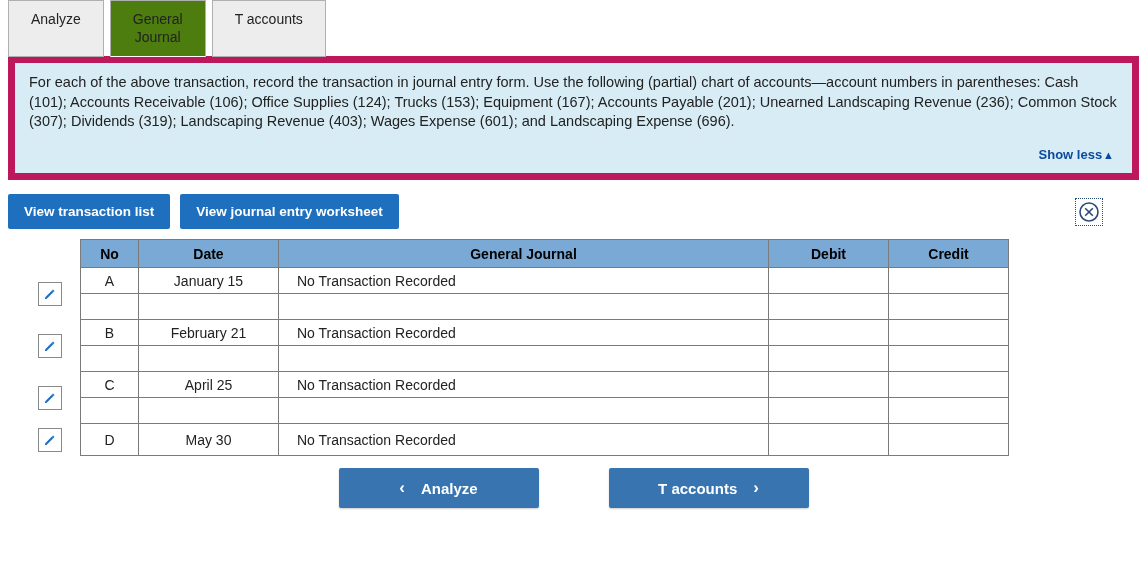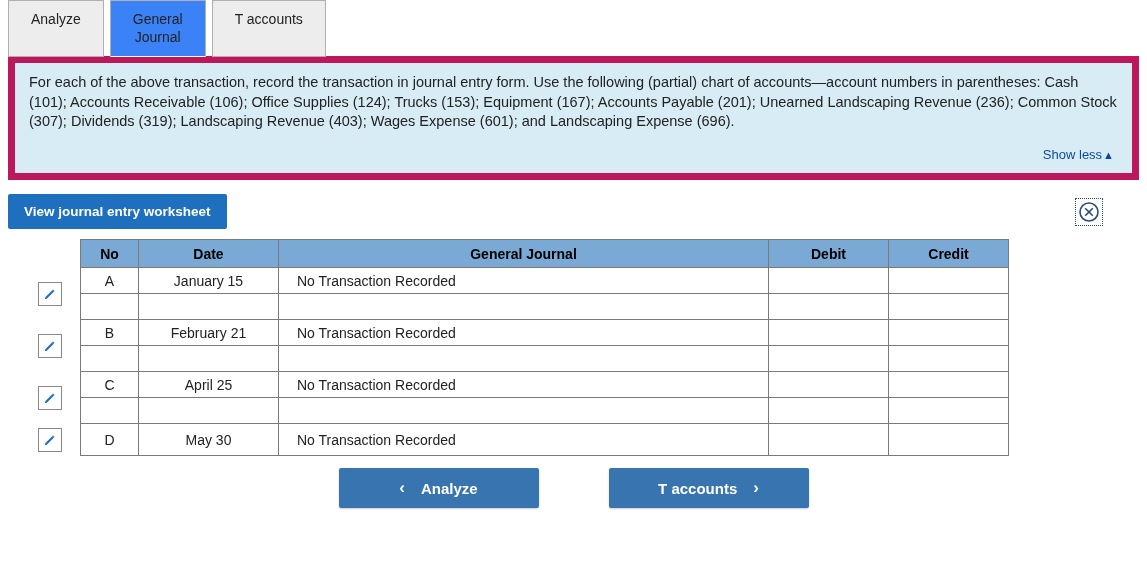--- a/index.html
+++ b/index.html
@@ -20,38 +20,38 @@
     border: 1px solid #b0b0b0;
     background: #ededed;
     padding: 10px 22px;
     text-align: center;
     line-height: 1.25;
     font-size: 14px;
     cursor: pointer;
     min-width: 90px;
   }
   .tab.active {
-    background: #3b82f6;
+    background: #4d7c0f;
     border-bottom: 1px solid #fff;
     position: relative;
     z-index: 2;
   }
   .instructions {
     background: #d8ecf5;
     border: 7px solid #be185d;
     margin: 0 8px 0 8px;
     padding: 10px 14px 6px 14px;
     font-size: 14.5px;
     line-height: 1.35;
     margin-top: -1px;
   }
   .showless {
     text-align: right;
     color: #0a4a9e;
-    font-weight: normal;
+    font-weight: bold;
     font-size: 13px;
     cursor: pointer;
     padding: 14px 4px 4px 0;
   }
   .showless .tri {
     font-size: 11px;
     margin-left: 1px;
   }
   .btnrow {
     display: flex;
@@ -169,20 +169,21 @@
 </div>
 
 <div class="instructions">
   <span>For each of the above transaction, record the transaction in journal entry form. Use the following (partial) chart of accounts—account numbers in parentheses: Cash (101); Accounts Receivable (106); Office Supplies (124); Trucks (153); Equipment (167); Accounts Payable (201); Unearned Landscaping Revenue (236); Common Stock (307); Dividends (319); Landscaping Revenue (403); Wages Expense (601); and Landscaping Expense (696).</span>
   <div class="showless">
     <span>Show less</span><span class="tri">▲</span>
   </div>
 </div>
 
 <div class="btnrow">
+  <button class="bluebtn">View transaction list</button>
   <button class="bluebtn">View journal entry worksheet</button>
   <div class="closebtn">
     <svg width="22" height="22" viewBox="0 0 22 22">
       <circle cx="11" cy="11" r="9" fill="none" stroke="#2a4a7a" stroke-width="1.6"></circle>
       <line x1="7.2" y1="7.2" x2="14.8" y2="14.8" stroke="#2a4a7a" stroke-width="1.6"></line>
       <line x1="14.8" y1="7.2" x2="7.2" y2="14.8" stroke="#2a4a7a" stroke-width="1.6"></line>
     </svg>
   </div>
 </div>
 

